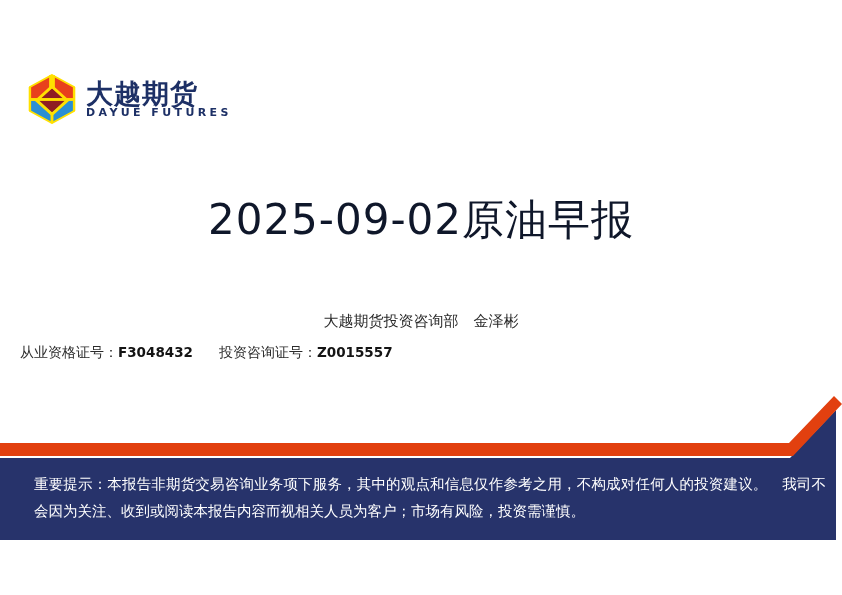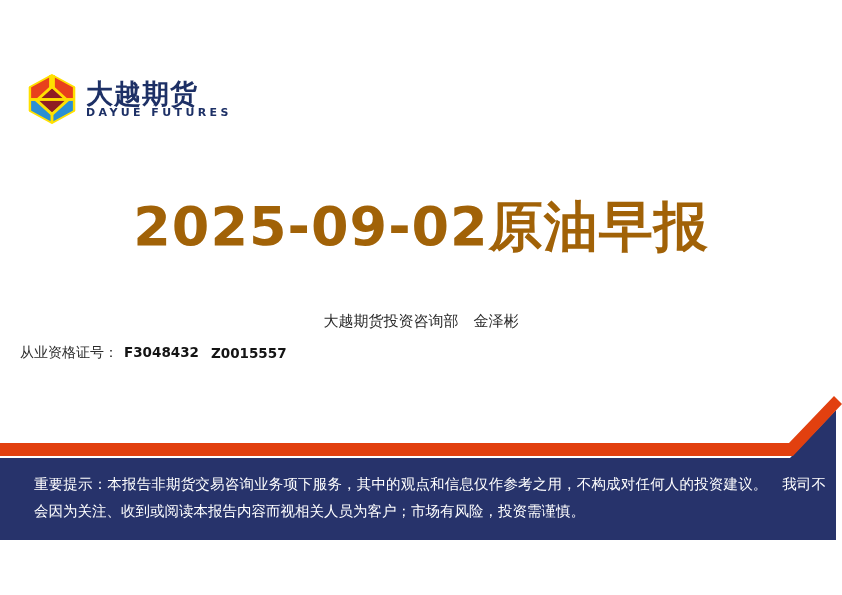--- a/index.html
+++ b/index.html
@@ -84,23 +84,23 @@
   .title-block {
     position: absolute;
     top: 196px;
     left: 0;
     width: 842px;
     text-align: center;
   }
 
   .doc-title {
     font-family: "DejaVu Sans", "Liberation Sans", sans-serif;
-    font-size: 54px;
-    font-weight: bold;
-    color: #a16207;
+    font-size: 42px;
+    font-weight: normal;
+    color: #0f172a;
     letter-spacing: 1px;
     line-height: 1.15;
     white-space: nowrap;
   }
 
   
   .byline {
     position: absolute;
     top: 312px;
     left: 0;
@@ -131,21 +131,20 @@
     color: #2b2b2b;
     white-space: nowrap;
   }
 
   .cred-label {
     text-align: right;
     width: 118px;
   }
 
   .cred-value {
-    margin-left: 6px;
     font-family: "DejaVu Sans", "Liberation Sans", sans-serif;
     font-weight: bold;
     font-size: 13.5px;
     color: #141414;
   }
 
   .cred-value.plain {
     font-family: "DejaVu Serif", "Liberation Serif", serif;
     font-weight: normal;
     font-size: 14px;
@@ -232,20 +231,21 @@
   </div>
 
   <div class="byline">大越期货投资咨询部　金泽彬</div>
 
   <div class="credentials">
     <div class="cred-row">
       <span class="cred-label">从业资格证号：</span>
       <span class="cred-value">F3048432</span>
     </div>
     <div class="cred-row">
+      <span class="cred-label">投资咨询证号：</span>
       <span class="cred-value">Z0015557</span>
     </div>
   </div>
 
   <div class="banner">
     <svg width="842" height="160" viewBox="0 0 842 160">
 
       <path d="M 0,78 L 790,78 L 836,30 L 836,160 L 0,160 Z" fill="#27336b"></path>
 
       <path d="M 0,63 L 789,63 L 834,16 L 842,24 L 793,76 L 0,76 Z" fill="#e2400f"></path>

